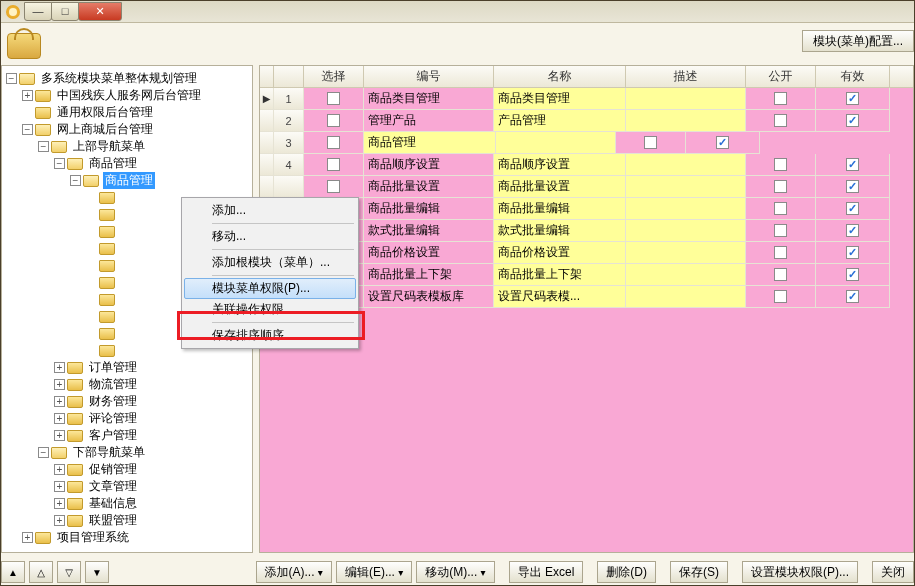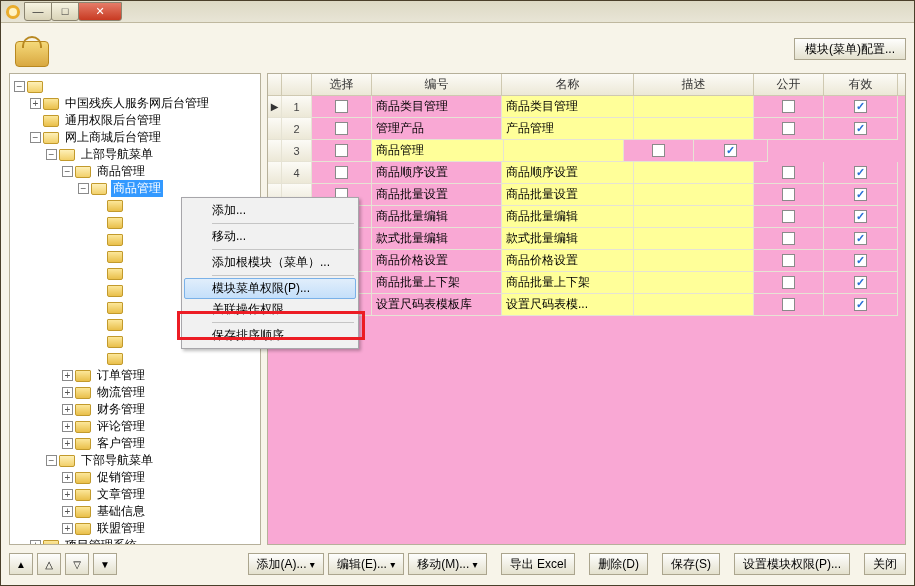--- a/index.html
+++ b/index.html
@@ -8,21 +8,21 @@
 .window { width: 915px; height: 586px; background: #F7F4E9; border: 1px solid #4A3F2A; position: relative; overflow: hidden; }
 
 .titlebar { height: 22px; background: linear-gradient(#DDD9C4, #E8E5D6); display: flex; align-items: center; border-bottom: 1px solid #BFB89F; }
 .titlebar .app-icon { width: 14px; height: 14px; margin: 0 5px; background: radial-gradient(circle, #F5C242, #E09B1A); border-radius: 50%; position: relative; }
 .titlebar .app-icon::after { content:''; position:absolute; inset:3px; background:#FFF3C4; border-radius:50%; }
 .titlebar .title { flex: 1; color: #5A5340; }
 .win-btns { display:flex; height:20px; margin-right:2px; }
 .win-btn { width:28px; height:19px; border:1px solid #8A8470; background:linear-gradient(#F7F4E2,#D9D3B8); color:#333; text-align:center; line-height:16px; margin-left:-1px; border-radius:0 0 3px 3px; cursor:pointer; font-size:11px; }
 .win-btn.close { width:44px; background:linear-gradient(#E57C68,#C83A22); color:#fff; }
 
-.content { position:absolute; top:22px; left:0; right:0; bottom:0; padding:8px; display:flex; flex-direction:column; }
+.content { position:absolute; top:22px; left:0; right:0; bottom:0; padding:0; display:flex; flex-direction:column; }
 
 .top-row { display:flex; align-items:center; margin-bottom:6px; }
 .big-icon { width:36px; height:36px; margin-left:6px; position:relative; }
 .basket { width:34px; height:26px; background:linear-gradient(#F5D97A,#D9A840); border-radius:4px; border:1px solid #B88820; position:absolute; bottom:0; }
 .basket::before { content:''; position:absolute; top:-6px; left:6px; right:6px; height:10px; border:2px solid #B88820; border-bottom:none; border-radius:10px 10px 0 0; }
 .top-row .spacer { flex:1; }
 .cfg-btn { height:22px; padding:2px 10px; background:linear-gradient(#FEFEFD,#E4E1CE); border:1px solid #ABA58E; cursor:pointer; }
 
 .panes { flex:1; display:flex; gap:6px; min-height:0; }
 .tree-pane { width:252px; border:1px solid #B6B09A; background:#fff; overflow:hidden; position:relative; }
@@ -89,20 +89,21 @@
       <button class="cfg-btn">模块(菜单)配置...</button>
     </div>
 
     <div class="panes">
 
       <div class="tree-pane">
         <div class="tree">
           <div class="tree-row" style="padding-left:2px">
               <span class="exp">−</span>
               <span class="folder open"></span>
+              <span class="tree-label">多系统模块菜单整体规划管理</span>
             </div>
           <div class="tree-row" style="padding-left:18px">
               <span class="exp">+</span>
               <span class="folder"></span>
               <span class="tree-label">中国残疾人服务网后台管理</span>
             </div>
           <div class="tree-row" style="padding-left:18px">
               <span class="exp empty"></span>
               <span class="folder"></span>
               <span class="tree-label">通用权限后台管理</span>

